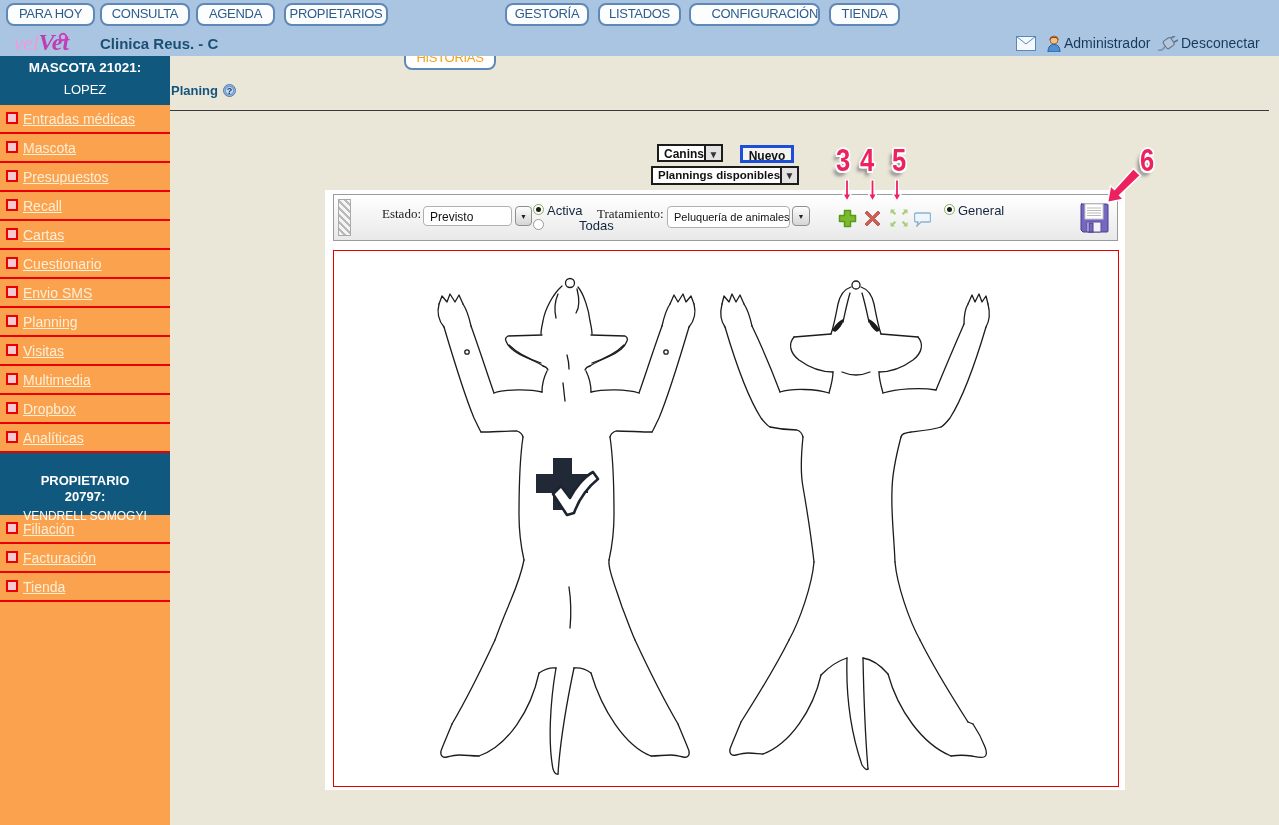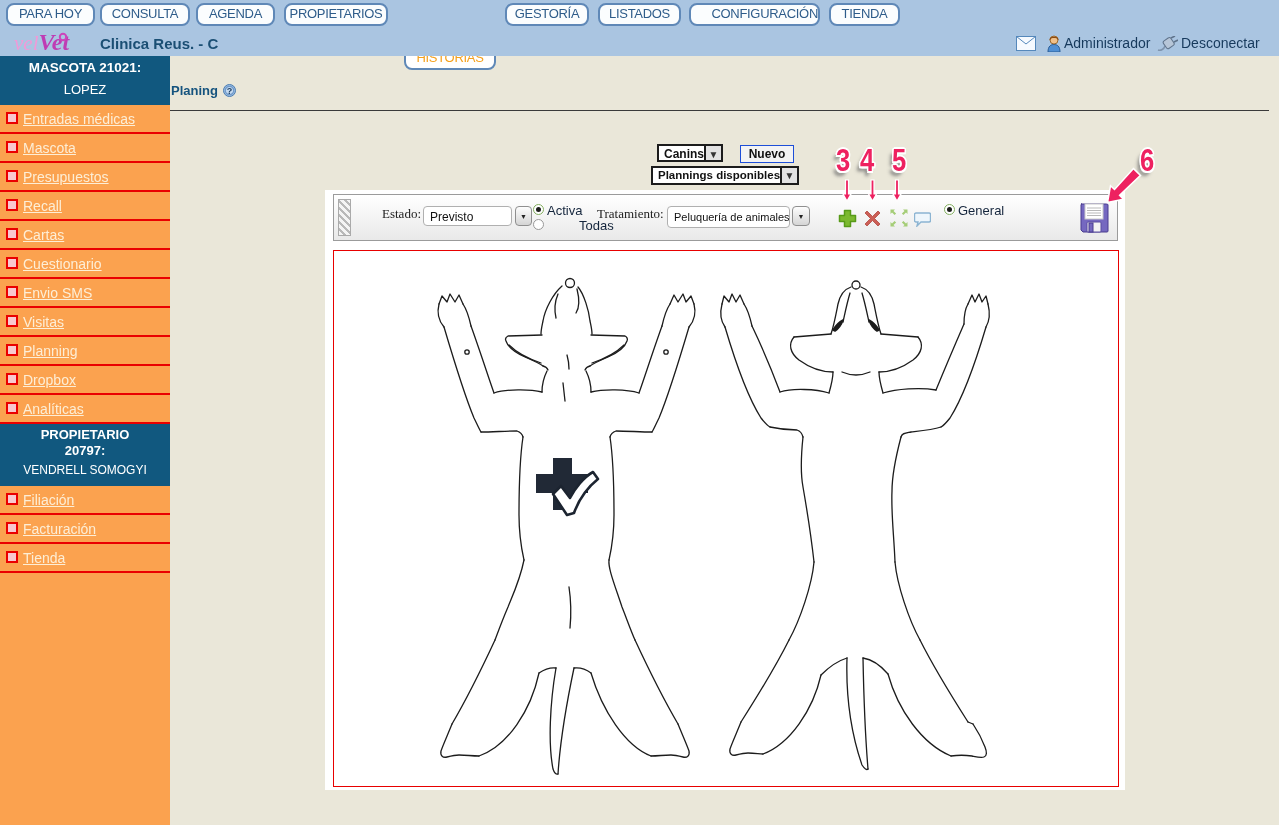--- a/index.html
+++ b/index.html
@@ -20,21 +20,21 @@
 .sitem .sq { position:absolute; left:6px; top:7px; width:12px; height:12px; background:#f8c8cf; border:2px solid #ea0000; }
 .sitem .lbl { position:absolute; left:23px; top:6px; font-size:14px; color:#fdeed6; text-decoration:underline; }
 
 
 #title { left:171px; top:83px; font-size:13px; font-weight:bold; color:#15537e; }
 #hline { left:170px; top:110px; width:1099px; height:1px; background:#3a3a3a; }
 
 .nsel { position:absolute; background:#fff; border:2px solid #1c1c1c; font-size:12px; font-weight:bold; color:#111; white-space:nowrap; }
 .nsel .tx { position:absolute; left:5px; top:1px; }
 .nsel .ab { position:absolute; right:0; top:0; bottom:0; width:17px; background:#e2e2e2; border-left:2px solid #1c1c1c; color:#333; text-align:center; font-size:10px; line-height:17px; }
-#btnNuevo { left:740px; top:145px; width:54px; height:18px; background:#f3f3f3; border:1px solid #1d4ed8; font-size:12px; font-weight:bold; color:#111; text-align:center; line-height:16px; }
+#btnNuevo { left:740px; top:145px; width:54px; height:18px; background:#f3f3f3; border:3px solid #1d4ed8; font-size:12px; font-weight:bold; color:#111; text-align:center; line-height:16px; }
 
 #wcontainer { left:325px; top:190px; width:800px; height:600px; background:#fff; }
 #toolbar { left:333px; top:194px; width:785px; height:47px; border:1px solid #9b9b9b; background:linear-gradient(#ffffff, #e9e9e9); }
 #handle { left:4px; top:4px; width:13px; height:37px; border:1px solid #aaa;
   background:repeating-linear-gradient(45deg, #f4f4f4 0 3px, #b9b9b9 3px 5px); position:absolute; }
 .serif { font-family:"Liberation Serif", serif; font-size:13px; color:#222; }
 .combo { position:absolute; }
 .combo .fld { position:absolute; left:0; top:0; background:#fff; border:1px solid #b0b0b0; border-radius:4px; color:#111; white-space:nowrap; overflow:hidden; }
 .combo .arr { position:absolute; top:0; width:17px; height:20px; border:1px solid #8f8f8f; border-radius:4px; background:linear-gradient(#fdfdfd,#d5d5d5); text-align:center; font-size:7px; color:#222; line-height:19px; }
 .radio { position:absolute; width:11px; height:11px; border-radius:50%; background:#fff; border:1px solid #999; }
@@ -117,35 +117,39 @@
   <div class="sitem">
       <div class="sq"></div>
       <div class="lbl">Cuestionario</div>
     </div>
   <div class="sitem">
       <div class="sq"></div>
       <div class="lbl">Envio SMS</div>
     </div>
   <div class="sitem">
       <div class="sq"></div>
+      <div class="lbl">Planning</div>
+    </div>
+  <div class="sitem">
+      <div class="sq"></div>
       <div class="lbl">Visitas</div>
     </div>
   <div class="sitem">
       <div class="sq"></div>
-      <div class="lbl">Planning</div>
+      <div class="lbl">Multimedia</div>
     </div>
   <div class="sitem">
       <div class="sq"></div>
       <div class="lbl">Dropbox</div>
     </div>
   <div class="sitem">
       <div class="sq"></div>
       <div class="lbl">Analíticas</div>
     </div>
-  <div class="shead" style="height:62px;padding-top:3px;">
+  <div class="shead" style="height:62px;padding-top:20px;">
     <div style="font-size:13px;font-weight:bold;">PROPIETARIO</div>
     <div style="font-size:13px;font-weight:bold;margin-top:1px;">20797:</div>
     <div style="font-size:12px;margin-top:5px;">VENDRELL SOMOGYI</div>
   </div>
   <div class="sitem">
       <div class="sq"></div>
       <div class="lbl">Filiación</div>
     </div>
   <div class="sitem">
       <div class="sq"></div>

